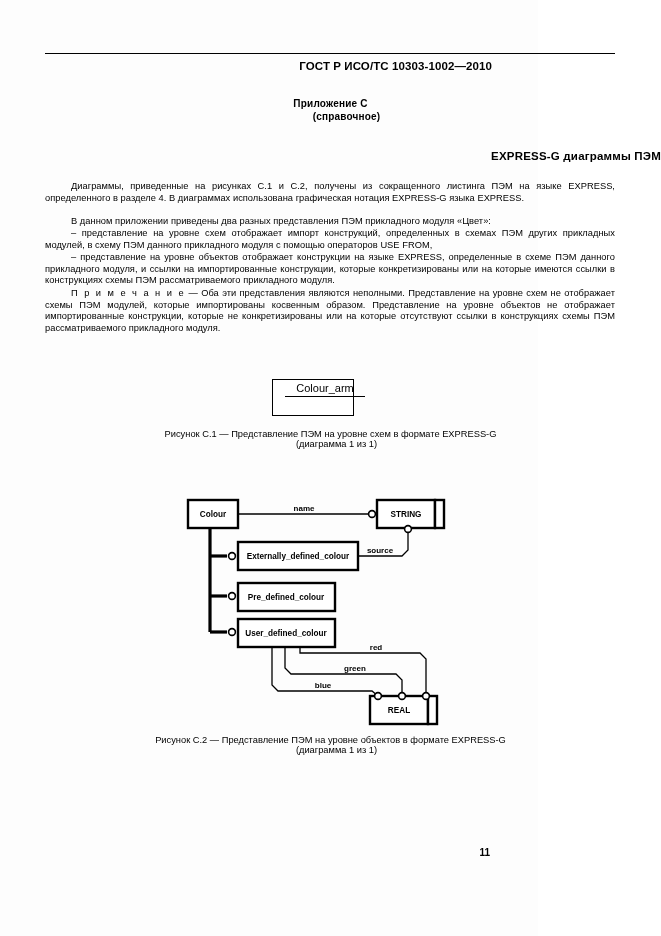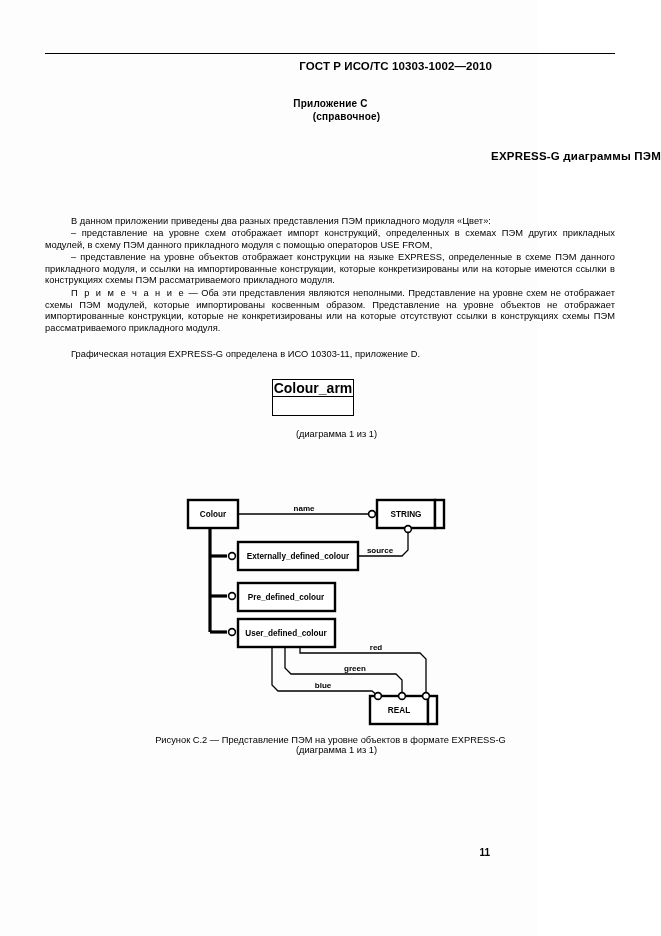--- a/index.html
+++ b/index.html
@@ -94,27 +94,27 @@
     left: 272px;
     top: 379px;
     width: 82px;
     height: 37px;
     border: 1.4px solid #000;
     box-sizing: border-box;
     background: #fff;
   }
   .fig1-title {
     position: absolute;
-    left: 0; top: 0;
+    left: 12px; top: 0;
     width: 100%;
     height: 17px;
     line-height: 17px;
     text-align: center;
-    font-size: 14px;
-    font-weight: bold;
+    font-size: 11px;
+    font-weight: normal;
     border-bottom: 1.4px solid #000;
     box-sizing: border-box;
   }
   .caption {
     position: absolute;
     left: 0;
     width: 661px;
     text-align: center;
     font-size: 9.3px;
   }
@@ -167,31 +167,32 @@
 
   <div class="header-rule"></div>
 
   <div class="doc-number">ГОСТ Р ИСО/ТС 10303-1002—2010</div>
 
   <div class="annex-label">Приложение С</div>
   <div class="annex-sub">(справочное)</div>
 
   <div class="section-title">EXPRESS-G диаграммы ПЭМ</div>
 
+  <div class="body-block p1 ind">Диаграммы, приведенные на рисунках С.1 и С.2, получены из сокращенного листинга ПЭМ на языке EXPRESS, определенного в разделе 4. В диаграммах использована графическая нотация EXPRESS-G языка EXPRESS.</div>
   <div class="body-block p2 ind">В данном приложении приведены два разных представления ПЭМ прикладного модуля «Цвет»:</div>
   <div class="body-block p4 ind">– представление на уровне объектов отображает конструкции на языке EXPRESS, определенные в схеме ПЭМ данного прикладного модуля, и ссылки на импортированные конструкции, которые конкретизированы или на которые имеются ссылки в конструкциях схемы ПЭМ рассматриваемого прикладного модуля.</div>
   <div class="body-block p3 ind">– представление на уровне схем отображает импорт конструкций, определенных в схемах ПЭМ других прикладных модулей, в схему ПЭМ данного прикладного модуля с помощью операторов USE FROM,</div>
   <div class="body-block p5 ind"><span class="note-sp">П р и м е ч а н и е</span><span> — Оба эти представления являются неполными. Представление на уровне схем не отображает схемы ПЭМ модулей, которые импортированы косвенным образом. Представление на уровне объектов не отображает импортированные конструкции, которые не конкретизированы или на которые отсутствуют ссылки в конструкциях схемы ПЭМ рассматриваемого прикладного модуля.</span></div>
-  <div class="body-block p6 ind">Графическая нотация EXPRESS-G определена в ИСО 10303-11, приложение D.</div>
 
   <div class="fig1-box">
     <div class="fig1-title">Colour_arm</div>
   </div>
 
   <div class="caption cap1">
+    <span>Рисунок  С.1 — Представление ПЭМ на уровне схем в формате EXPRESS-G</span>
     <span class="l2">(диаграмма 1 из 1)</span>
   </div>
 
   <div id="fig2">
     <svg width="300" height="240" viewBox="0 0 300 240" xmlns="http://www.w3.org/2000/svg">
 
       <path class="thicklink" d="M 30 38 L 30 142"></path>
       <path class="thicklink" d="M 30 66 L 47 66"></path>
       <path class="thicklink" d="M 30 106 L 47 106"></path>
       <path class="thicklink" d="M 30 142 L 47 142"></path>

